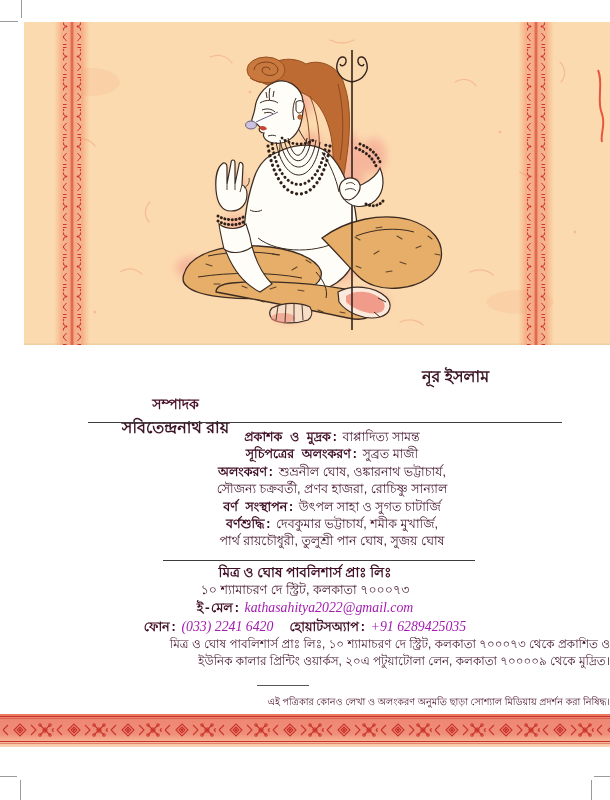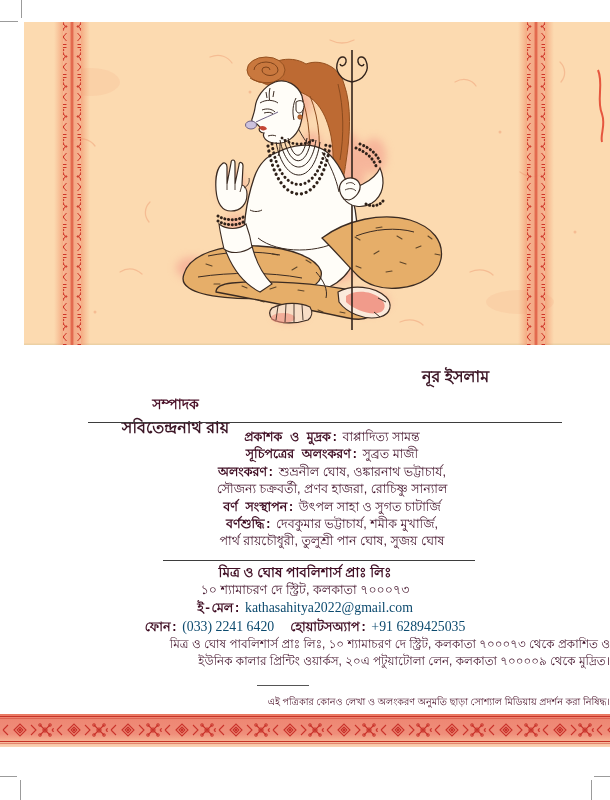--- a/index.html
+++ b/index.html
@@ -34,21 +34,21 @@
   .credit-line { font-size:12.6px; line-height:16.4px; color:#44142c; white-space:nowrap; }
   .lbl { font-weight:700; color:#400e24;font-family:Liberation Mono, monospace; }
   .lbl:not(:empty) { margin-right:4px; }
 
   
   #publisher { left:0; top:564px; right:0; text-align:center; }
   .pub-title { font-size:14.5px; font-weight:700; line-height:18px; color:#400e24; }
   .pub-name  { font-size:13.5px; font-weight:700; line-height:18px; color:#400e24; }
   .pub-addr  { font-size:12.6px; line-height:17px; color:#44142c; }
   .pub-row   { font-size:12.8px; line-height:17.5px; color:#44142c; }
-  .latin     { font-family:"Liberation Serif", serif; font-size:13.8px; color:#0c4a6e; }
+  .latin     { font-family:"Liberation Serif", serif; font-size:13.8px; color:#a21caf;font-style:italic; }
   .gap       { display:inline-block; width:16px; }
 
   
   #imprint { left:6px; top:636px; right:0; text-align:right; }
   .imprint-line { font-size:11.9px; line-height:16.5px; color:#44142c; white-space:nowrap; }
   #notice { left:6px; top:695px; right:0; text-align:right;
             font-size:9.6px; color:#4a1028; }
 
   
   #bottom-band { left:0; top:714px; width:610px; height:38px; display:block; }

